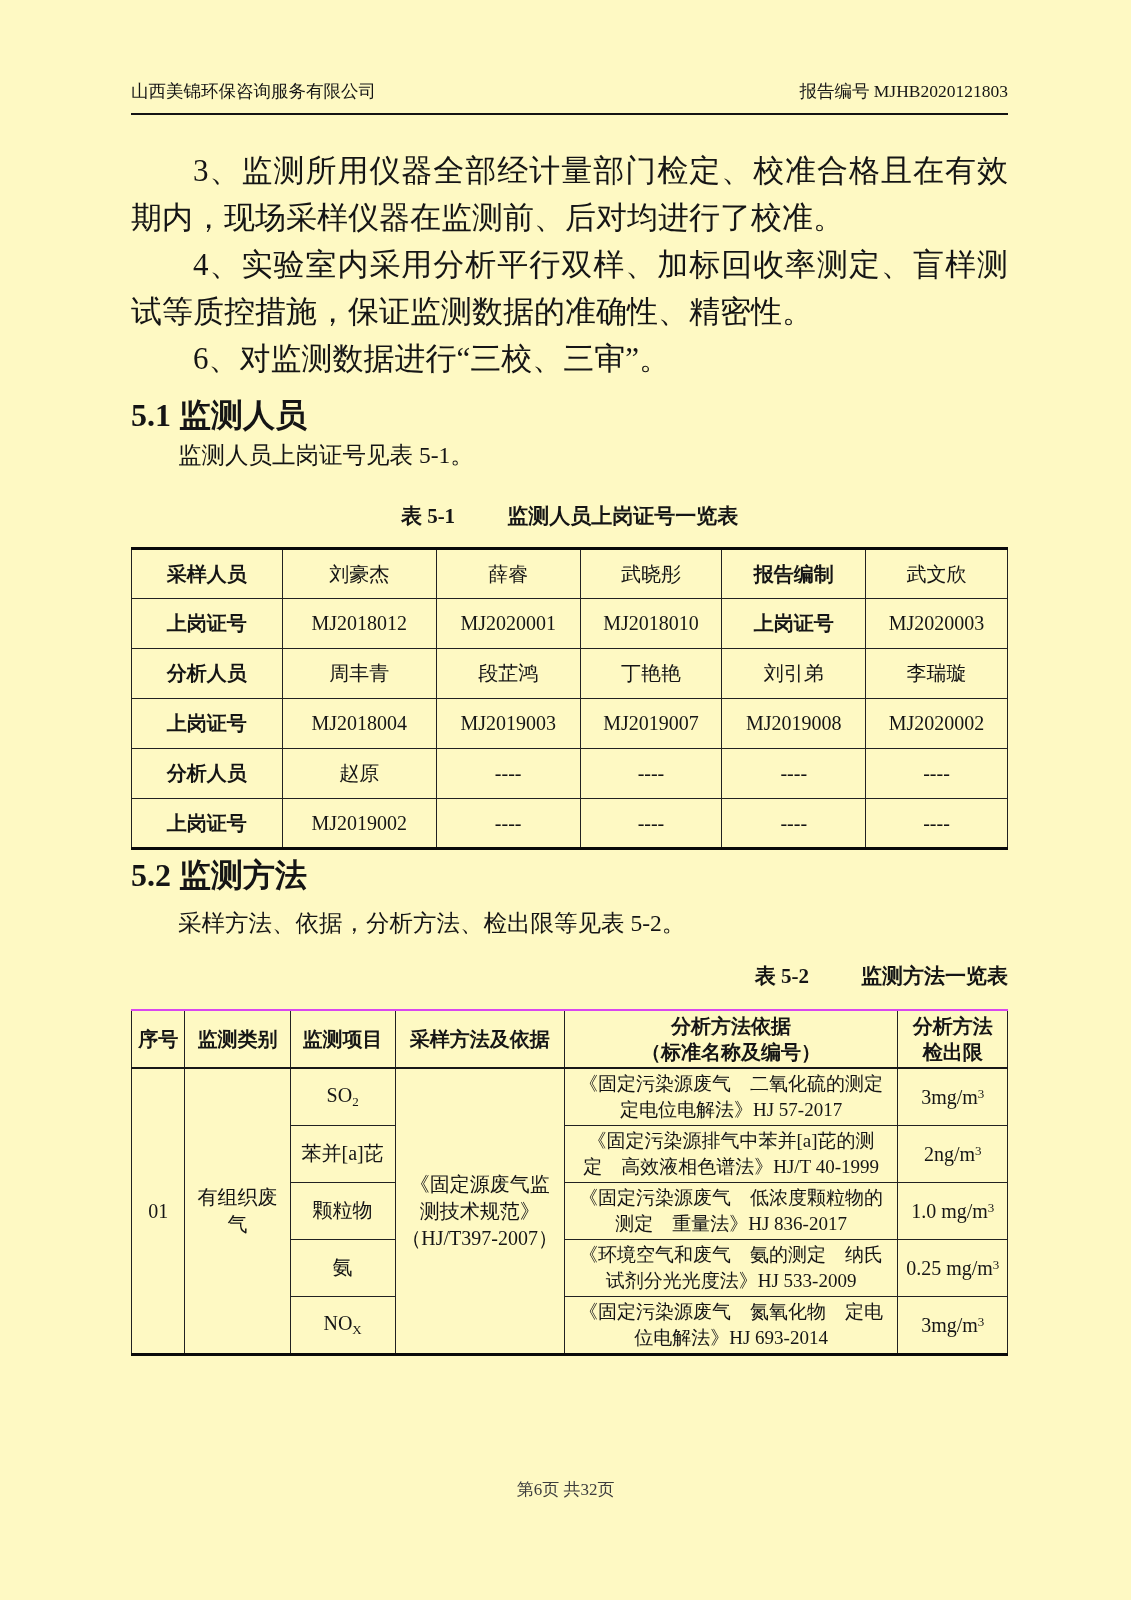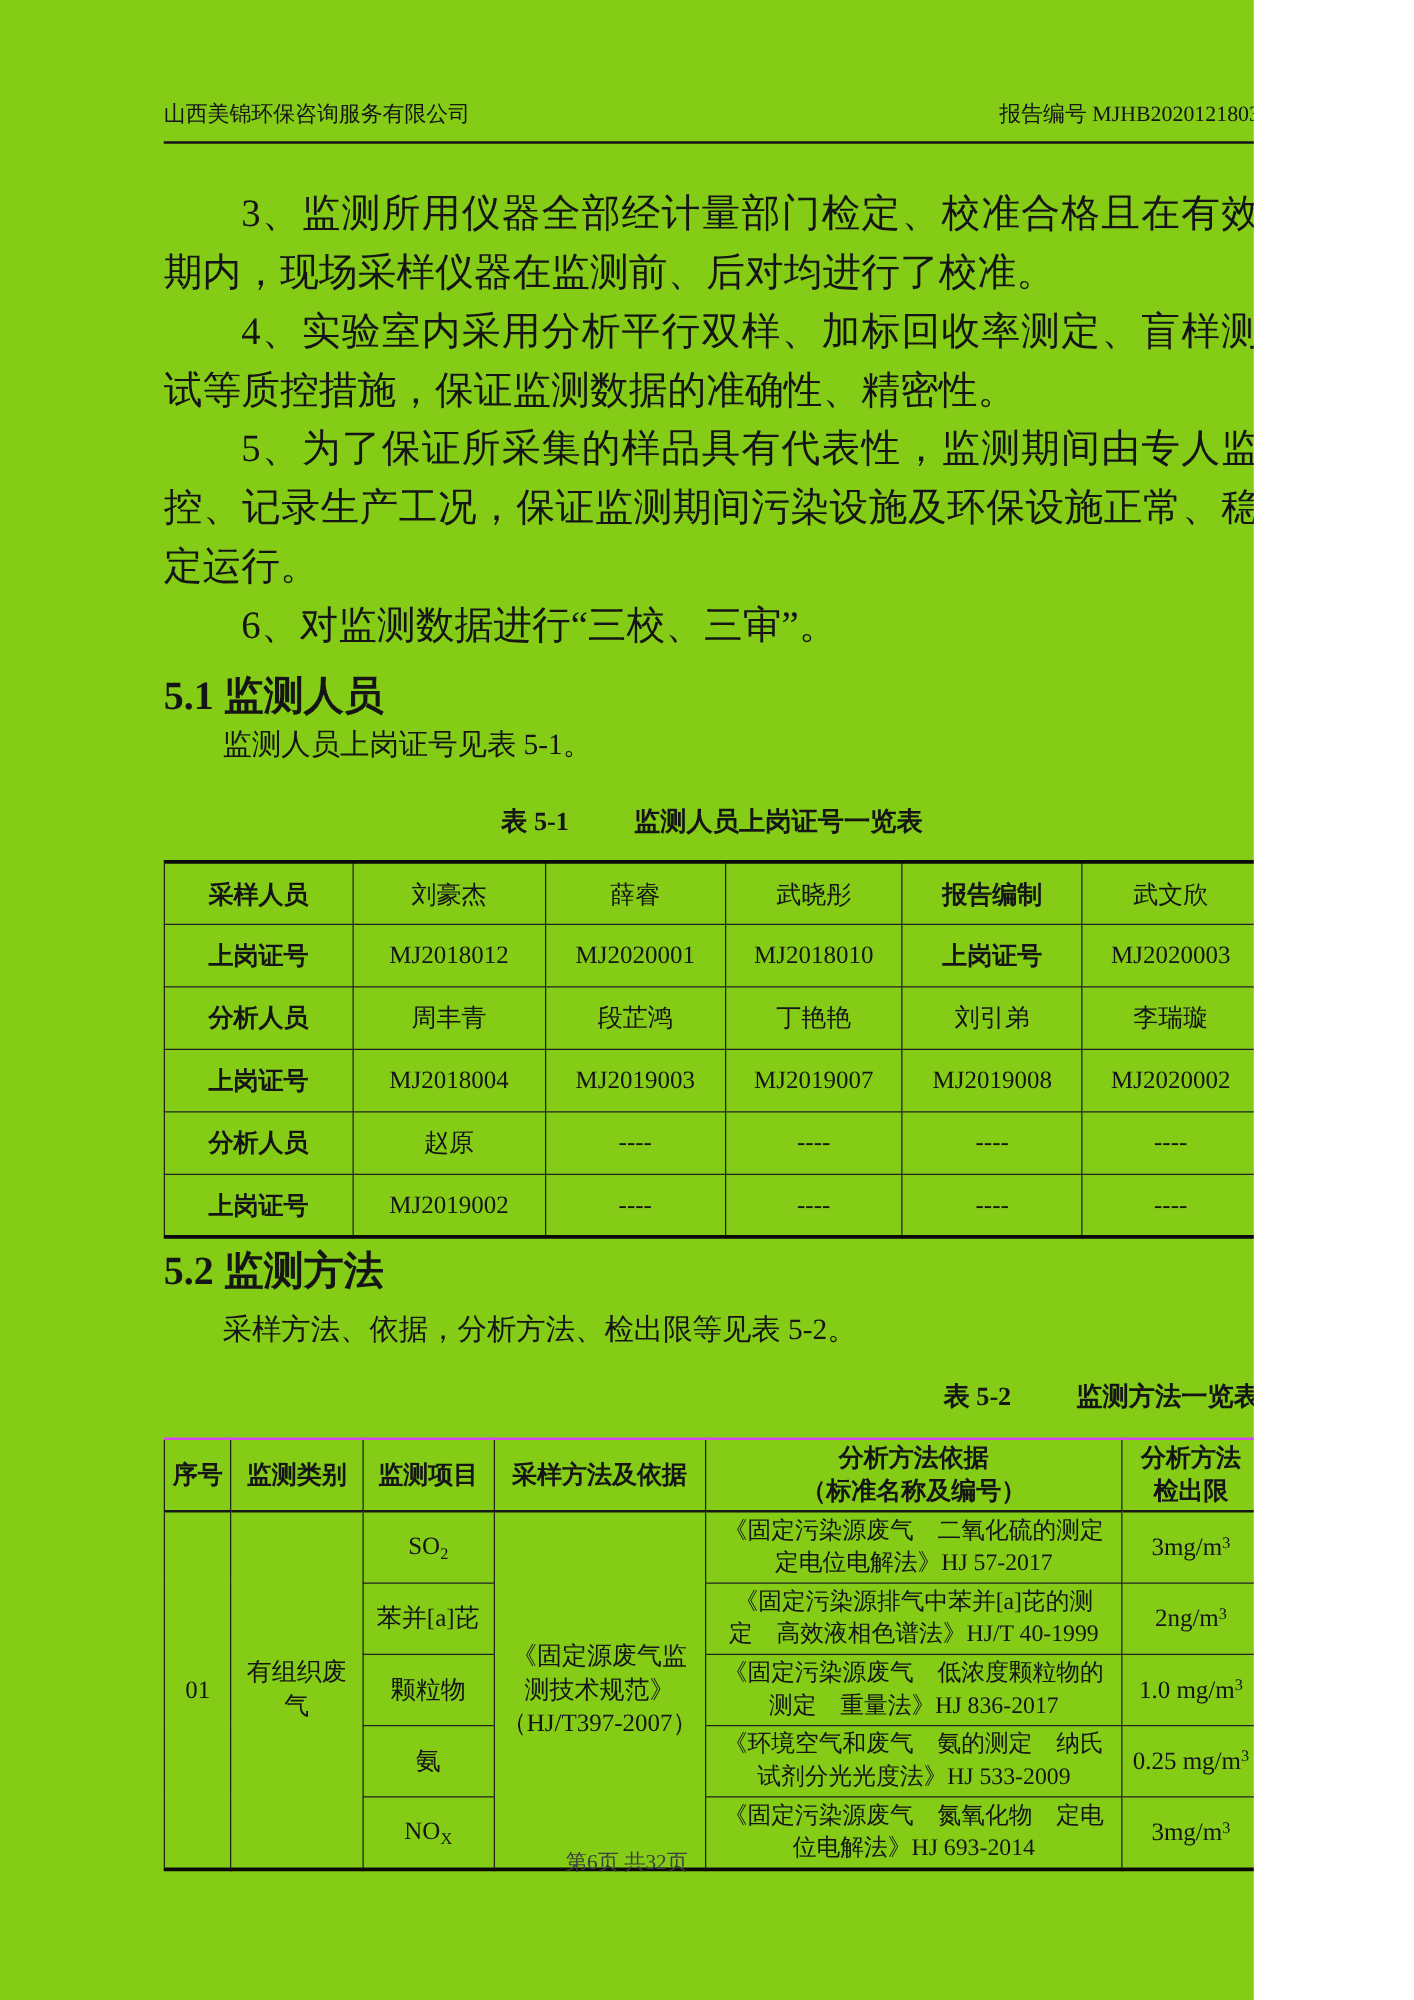--- a/index.html
+++ b/index.html
@@ -1,19 +1,19 @@
 <!DOCTYPE html>
 <html lang="zh"><head>
 <meta charset="utf-8">
 <style>
   html,body{margin:0;padding:0;background:#ffffff;}
   .page{
     position:relative;
-    width:1003px;height:1600px;
-    background:#84cc16;
+    width:1131px;height:1600px;
+    background:#fef9c3;
     color:#151515;
     font-family:"Liberation Serif","DejaVu Serif",serif;
     overflow:hidden;
   }
   .content{
     position:absolute;left:131px;top:80px;width:877px;
   }
   
   .doc-header{
     display:flex;justify-content:space-between;align-items:flex-end;
@@ -110,21 +110,20 @@
 <div class="page">
   <div class="content">
 
     <div class="doc-header">
       <span>山西美锦环保咨询服务有限公司</span>
       <span>报告编号 MJHB2020121803</span>
     </div>
 
     <p class="para first">3、监测所用仪器全部经计量部门检定、校准合格且在有效期内，现场采样仪器在监测前、后对均进行了校准。</p>
     <p class="para">4、实验室内采用分析平行双样、加标回收率测定、盲样测试等质控措施，保证监测数据的准确性、精密性。</p>
-    <p class="para">5、为了保证所采集的样品具有代表性，监测期间由专人监控、记录生产工况，保证监测期间污染设施及环保设施正常、稳定运行。</p>
     <p class="para">6、对监测数据进行“三校、三审”。</p>
 
     <div class="sec-heading">5.1 监测人员</div>
     <p class="sec-intro">监测人员上岗证号见表 5-1。</p>
 
     <div class="tbl-title">
       <span class="lbl">表 5-1</span><span>监测人员上岗证号一览表</span>
     </div>
 
     <table class="t1">

